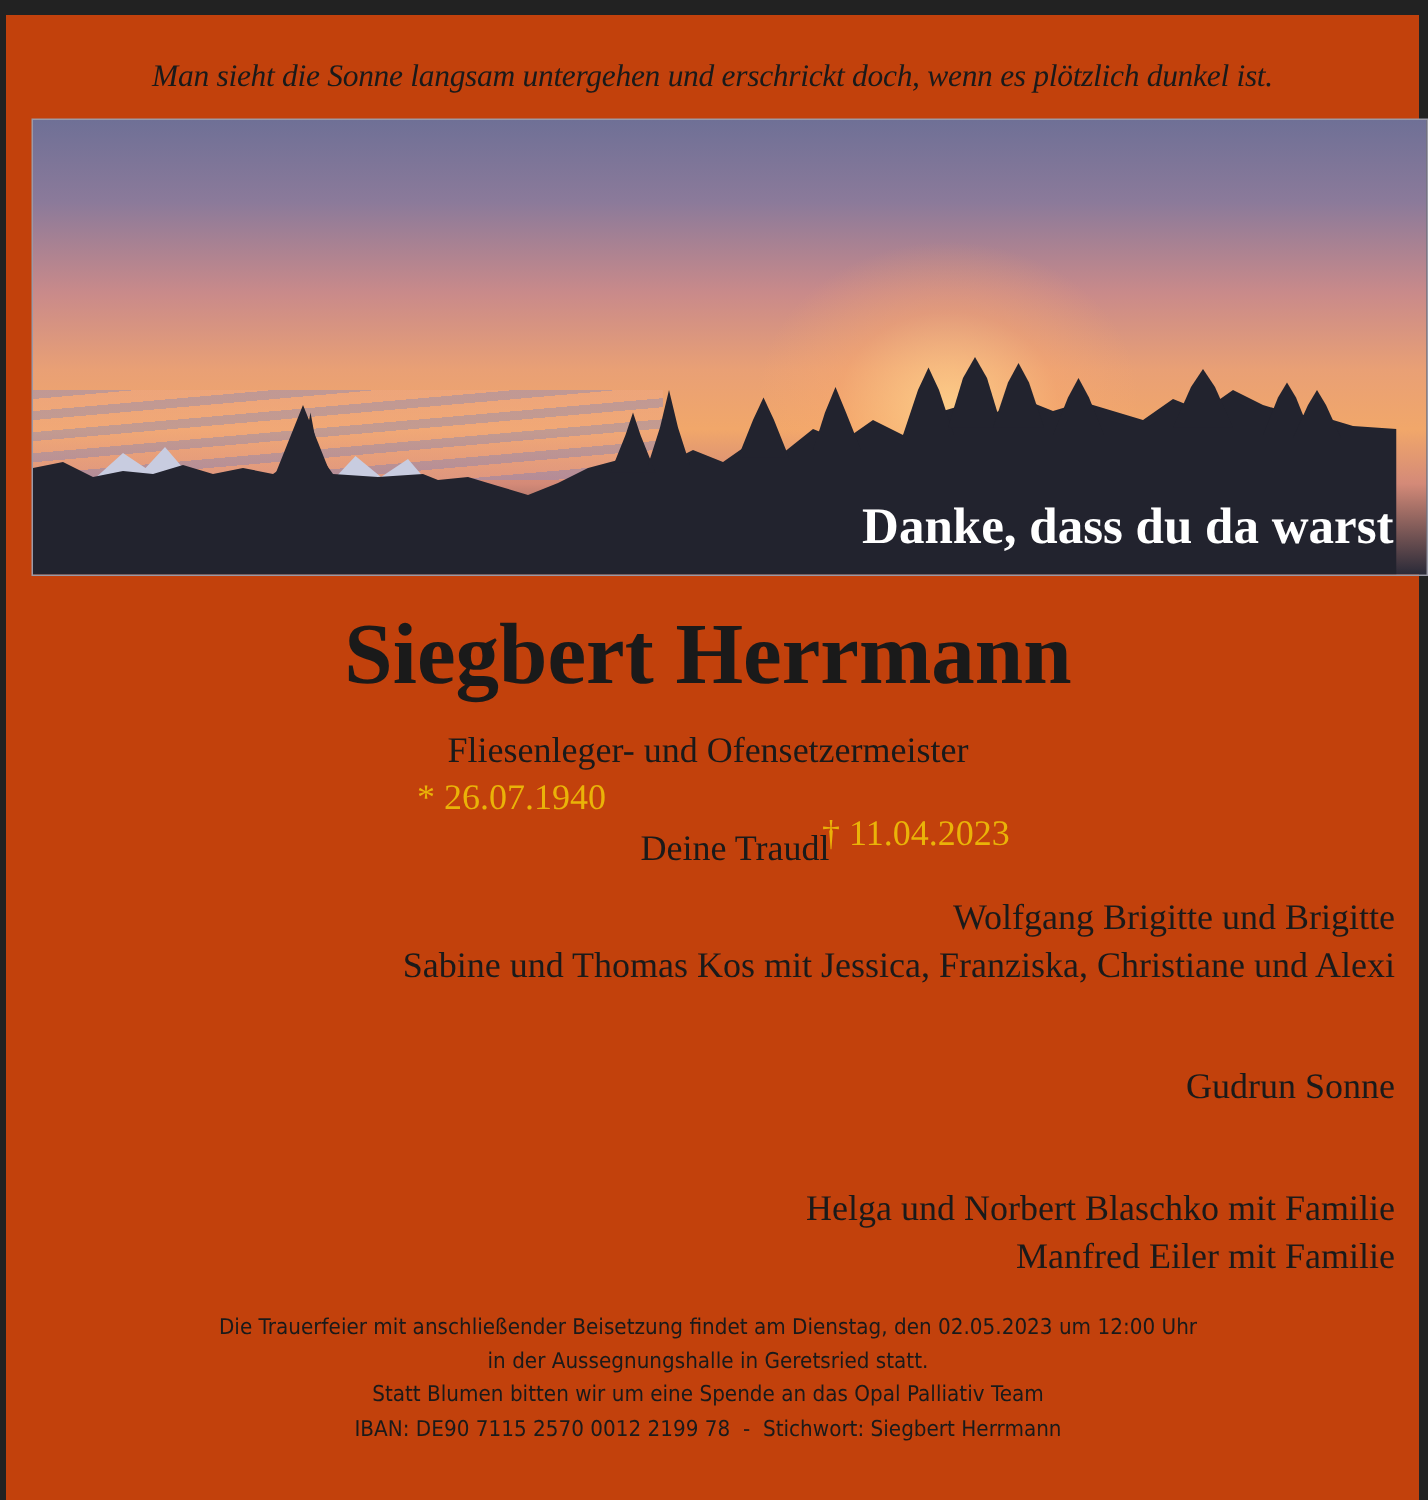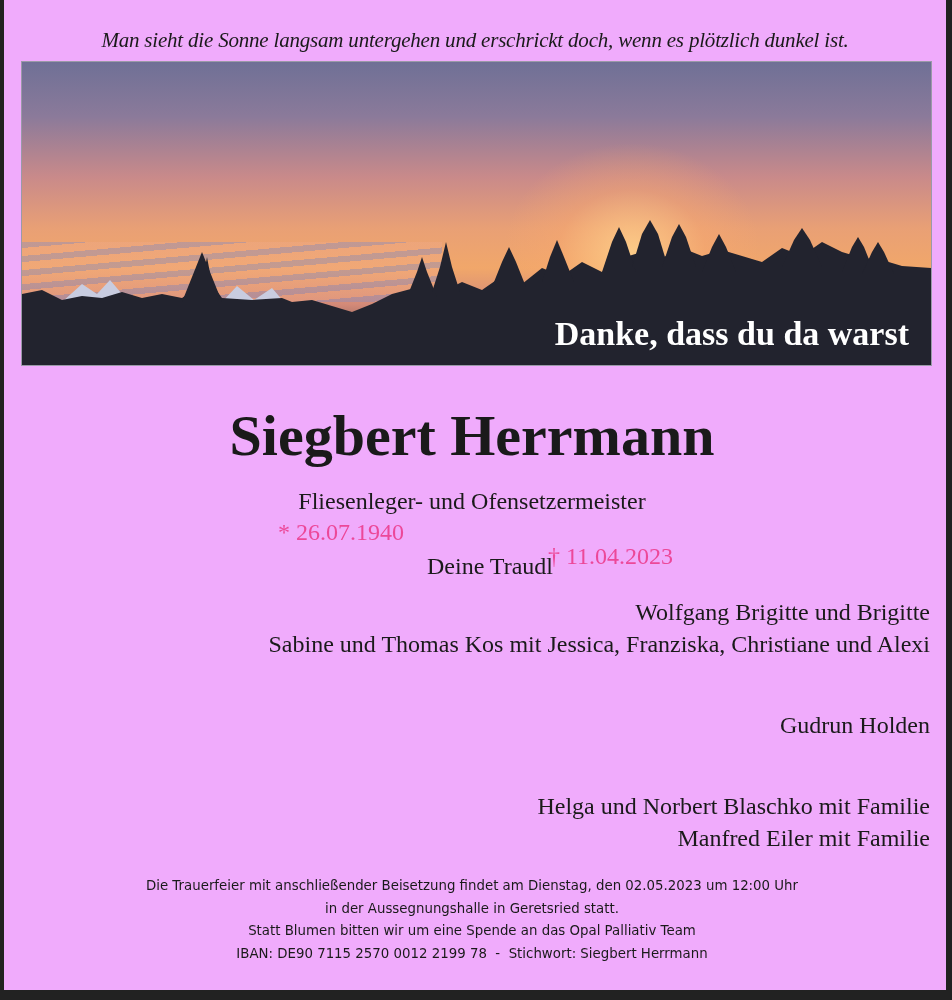--- a/index.html
+++ b/index.html
@@ -1,19 +1,19 @@
 <!DOCTYPE html>
 <html><head>
 <meta charset="utf-8">
 <style>
   html, body { margin:0; padding:0; background:#222; }
   body { width:952px; height:1000px; position:relative; overflow:hidden; }
   .frame {
-    position:absolute; left:4px; top:0; width:942px; height:990px;
-    background:#f0abfc; box-sizing:border-box;
+    position:absolute; left:4px; top:10px; width:942px; height:990px;
+    background:#c2410c; box-sizing:border-box;
   }
   .motto {
     position:absolute; left:0; right:0; top:28px; text-align:center;
     font-family:"Liberation Serif", serif; font-style:italic; font-size:21px;
     color:#1a1a1a; letter-spacing:-0.2px;
   }
   .photo {
     position:absolute; left:17px; top:69px; width:909px; height:303px; overflow:hidden;
     background:linear-gradient(180deg,#6f7096 0%,#8b7a9a 18%,#c98a8a 38%,#e9a075 55%,#f1a76a 68%,#d48a78 80%,#2a2a38 100%);
     border:1px solid #9a9aa8;
@@ -34,21 +34,21 @@
   .name {
     position:absolute; left:0; width:952px; top:402px; text-align:center;
     font-family:"Liberation Serif", serif; font-weight:bold; font-size:58px; color:#1a1a1a;
     margin-left:-4px;
   }
   .profession {
     position:absolute; left:0; width:952px; top:488px; text-align:center; margin-left:-4px;
     font-family:"Liberation Serif", serif; font-size:24px; color:#1a1a1a;
   }
   .dates {
-    position:absolute; top:519px; font-family:"Liberation Serif", serif; font-size:24px; color:#ec4899;
+    position:absolute; top:519px; font-family:"Liberation Serif", serif; font-size:24px; color:#eab308;
   }
   .born { left:278px; }
   .died { left:548px;margin-top:24px; }
   .mourners {
     position:absolute; right:22px; width:880px; text-align:right;
     font-family:"Liberation Serif", serif; font-size:24px; color:#1a1a1a; line-height:31.5px;
   }
   .g1 { top:551px;text-align:center; }
   .g2 { top:597px; }
   .g3 { top:710px; }
@@ -59,21 +59,21 @@
     transform:scaleX(0.92); transform-origin:center top;
   }
 </style>
 </head>
 <body>
 
 <div class="frame">
   <div class="motto">Man sieht die Sonne langsam untergehen und erschrickt doch, wenn es plötzlich dunkel ist.</div>
 </div>
 
-<div class="photo" style="left:21px; top:61px;">
+<div class="photo" style="left:21px; top:79px;padding-left:20px;">
   <div class="glow"></div>
   <div class="clouds"></div>
   <svg width="909" height="303" viewBox="0 0 909 303">
     <polygon fill="#c8cce0" points="40,240 60,222 75,232 88,218 100,232 110,240"></polygon>
     <polygon fill="#c8cce0" points="200,240 215,224 232,238 250,226 262,240"></polygon>
     <polygon fill="#22232e" points="0,232 20,228 40,238 60,234 80,236 100,230 120,236 140,232 160,236 180,222 185,195 190,222 200,236 230,238 260,236 270,240 290,238 310,244 330,250 350,242 370,232 400,224 420,230 440,220 460,228 480,214 500,222 520,206 540,214 560,200 580,210 600,196 620,190 640,196 660,186 680,194 700,188 720,194 740,200 760,186 780,194 800,180 820,190 840,196 860,198 880,204 909,206 909,303 0,303"></polygon>
     <polygon fill="#22232e" points="160,240 170,215 176,200 180,190 184,200 190,215 200,240"></polygon>
     <polygon fill="#22232e" points="385,235 395,210 400,195 405,210 415,235"></polygon>
     <polygon fill="#22232e" points="410,230 418,205 424,180 430,205 438,230"></polygon>
     <polygon fill="#22232e" points="470,225 480,200 487,185 494,200 504,225"></polygon>
@@ -95,21 +95,21 @@
 <div class="dates died">† 11.04.2023</div>
 
 <div class="mourners g1">
   <div>Deine Traudl</div>
 </div>
 <div class="mourners g2">
   <div>Wolfgang Brigitte und Brigitte</div>
   <div>Sabine und Thomas Kos mit Jessica, Franziska, Christiane und Alexi</div>
 </div>
 <div class="mourners g3">
-  <div>Gudrun Holden</div>
+  <div>Gudrun Sonne</div>
 </div>
 <div class="mourners g4">
   <div>Helga und Norbert Blaschko mit Familie</div>
   <div>Manfred Eiler mit Familie</div>
 </div>
 
 <div class="details">
   <div>Die Trauerfeier mit anschließender Beisetzung findet am Dienstag, den 02.05.2023 um 12:00 Uhr</div>
   <div>in der Aussegnungshalle in Geretsried statt.</div>
   <div>Statt Blumen bitten wir um eine Spende an das Opal Palliativ Team</div>

